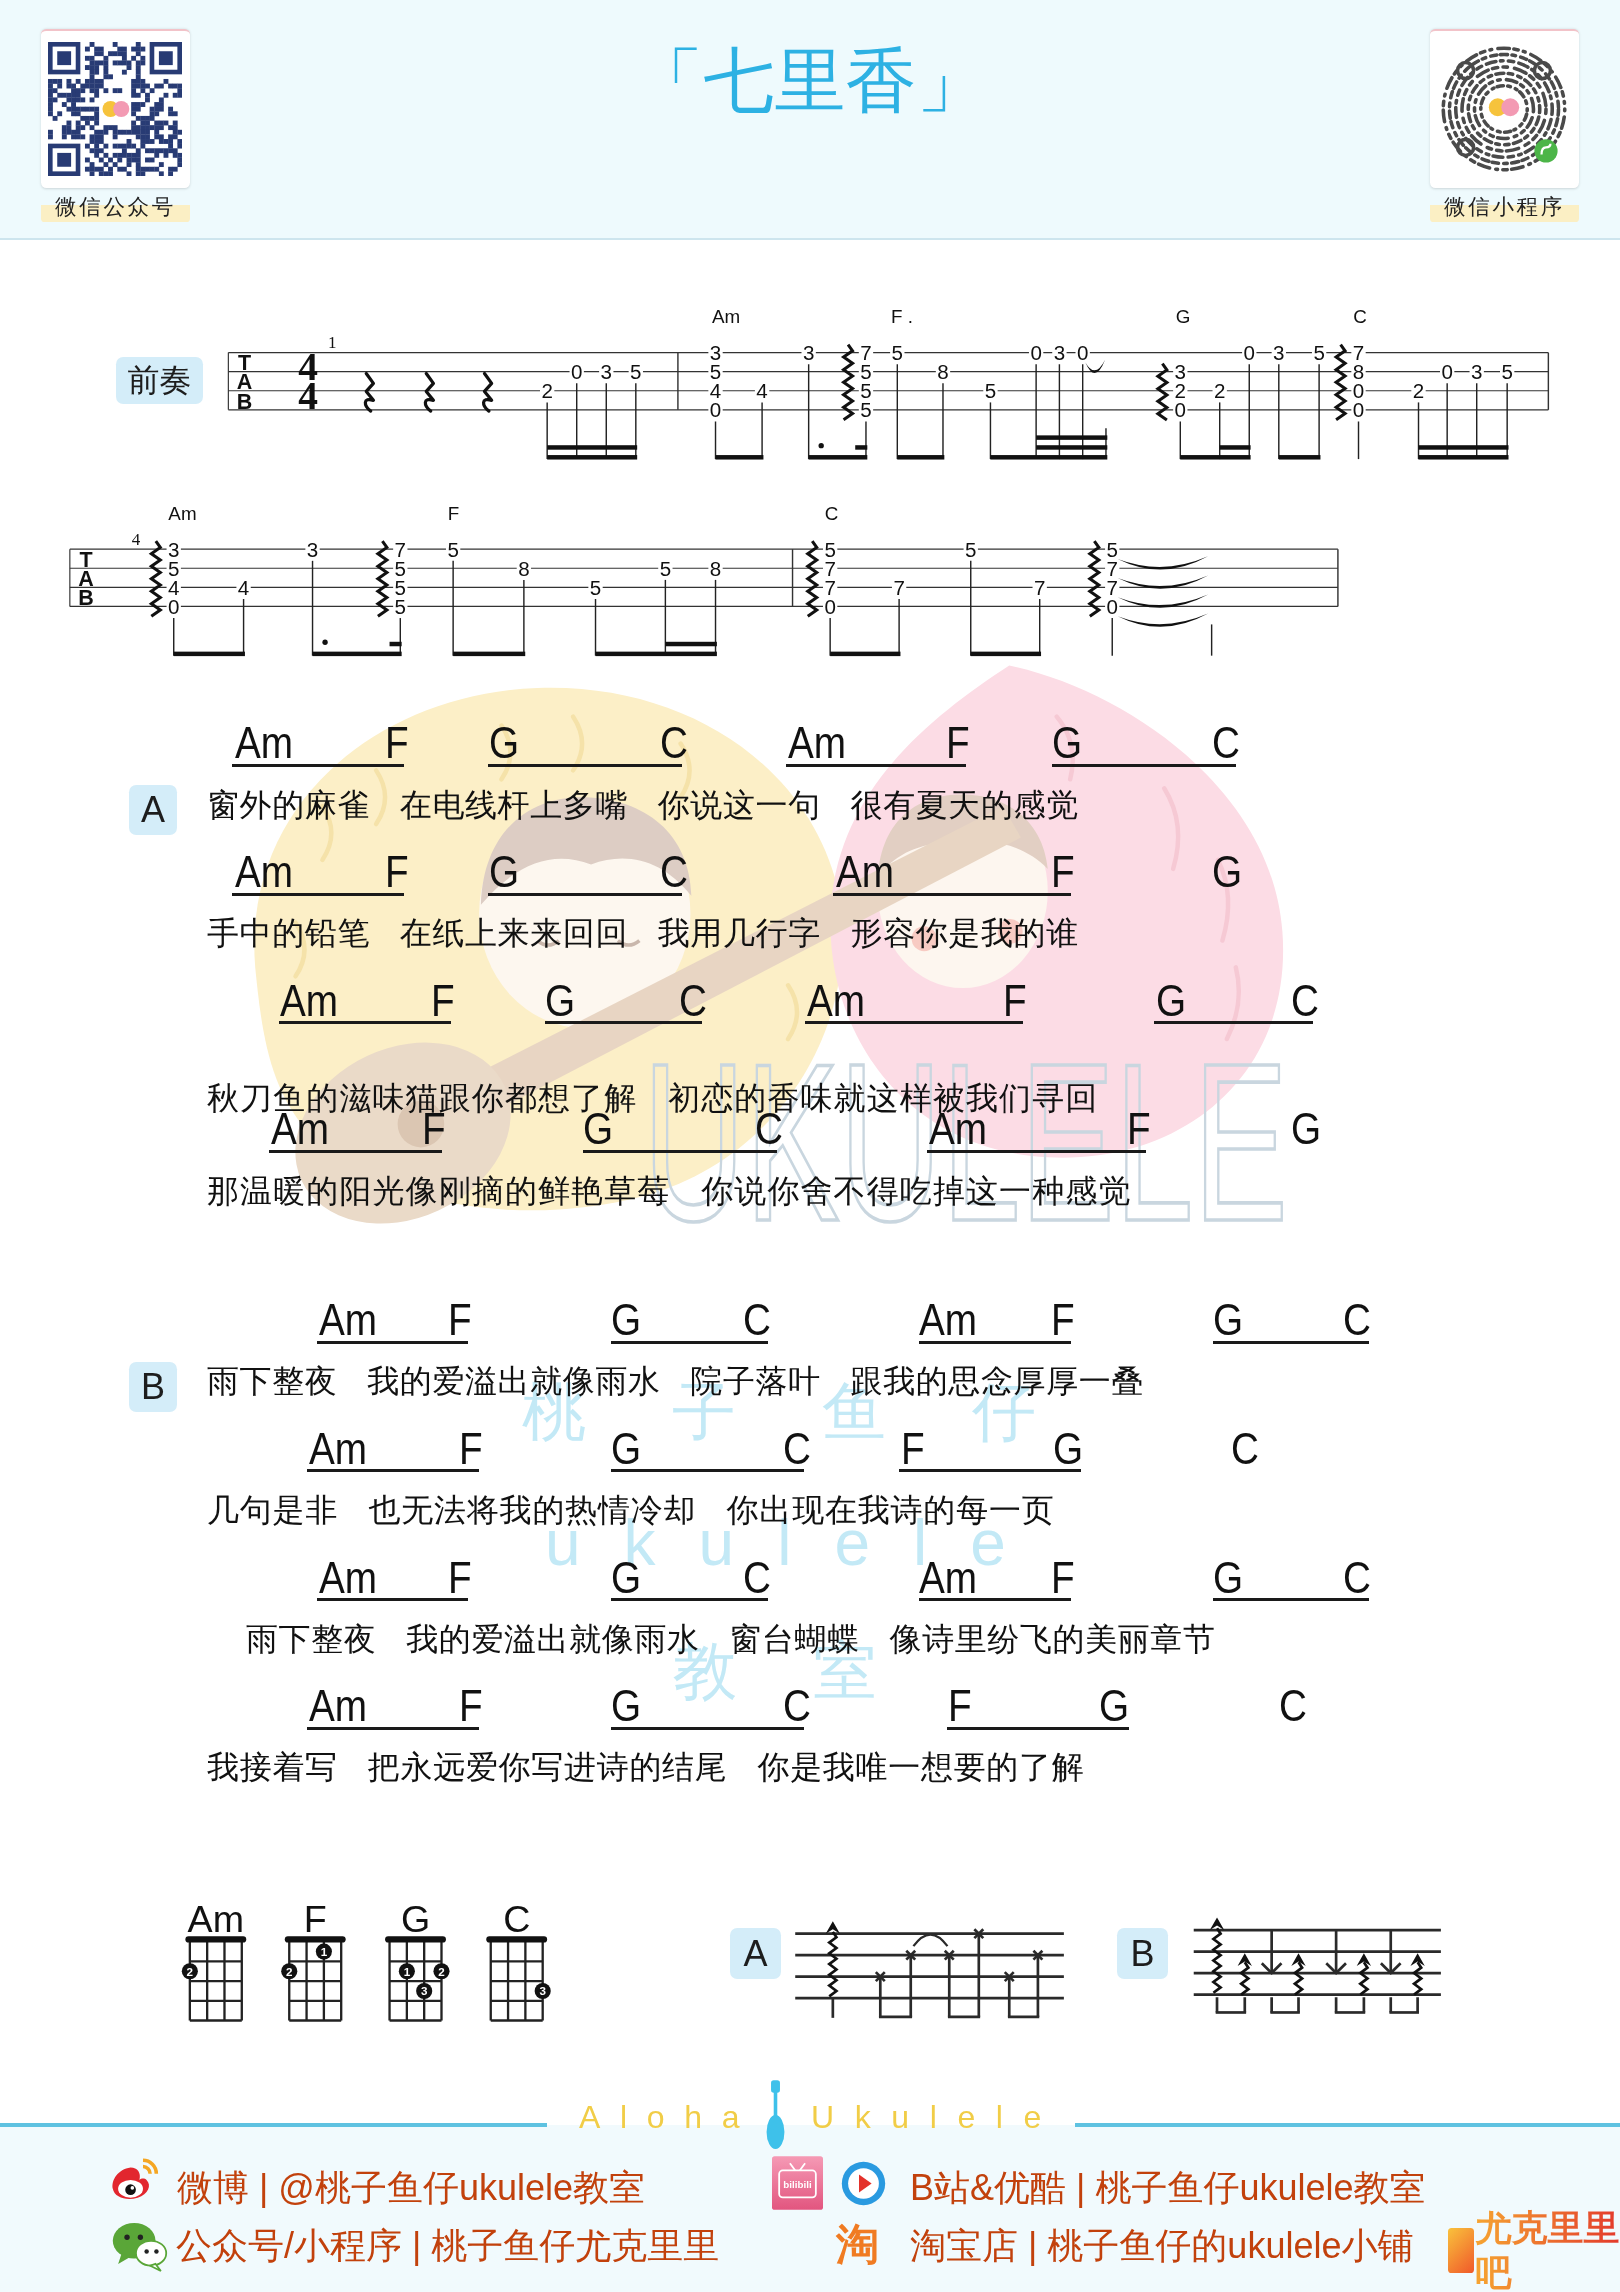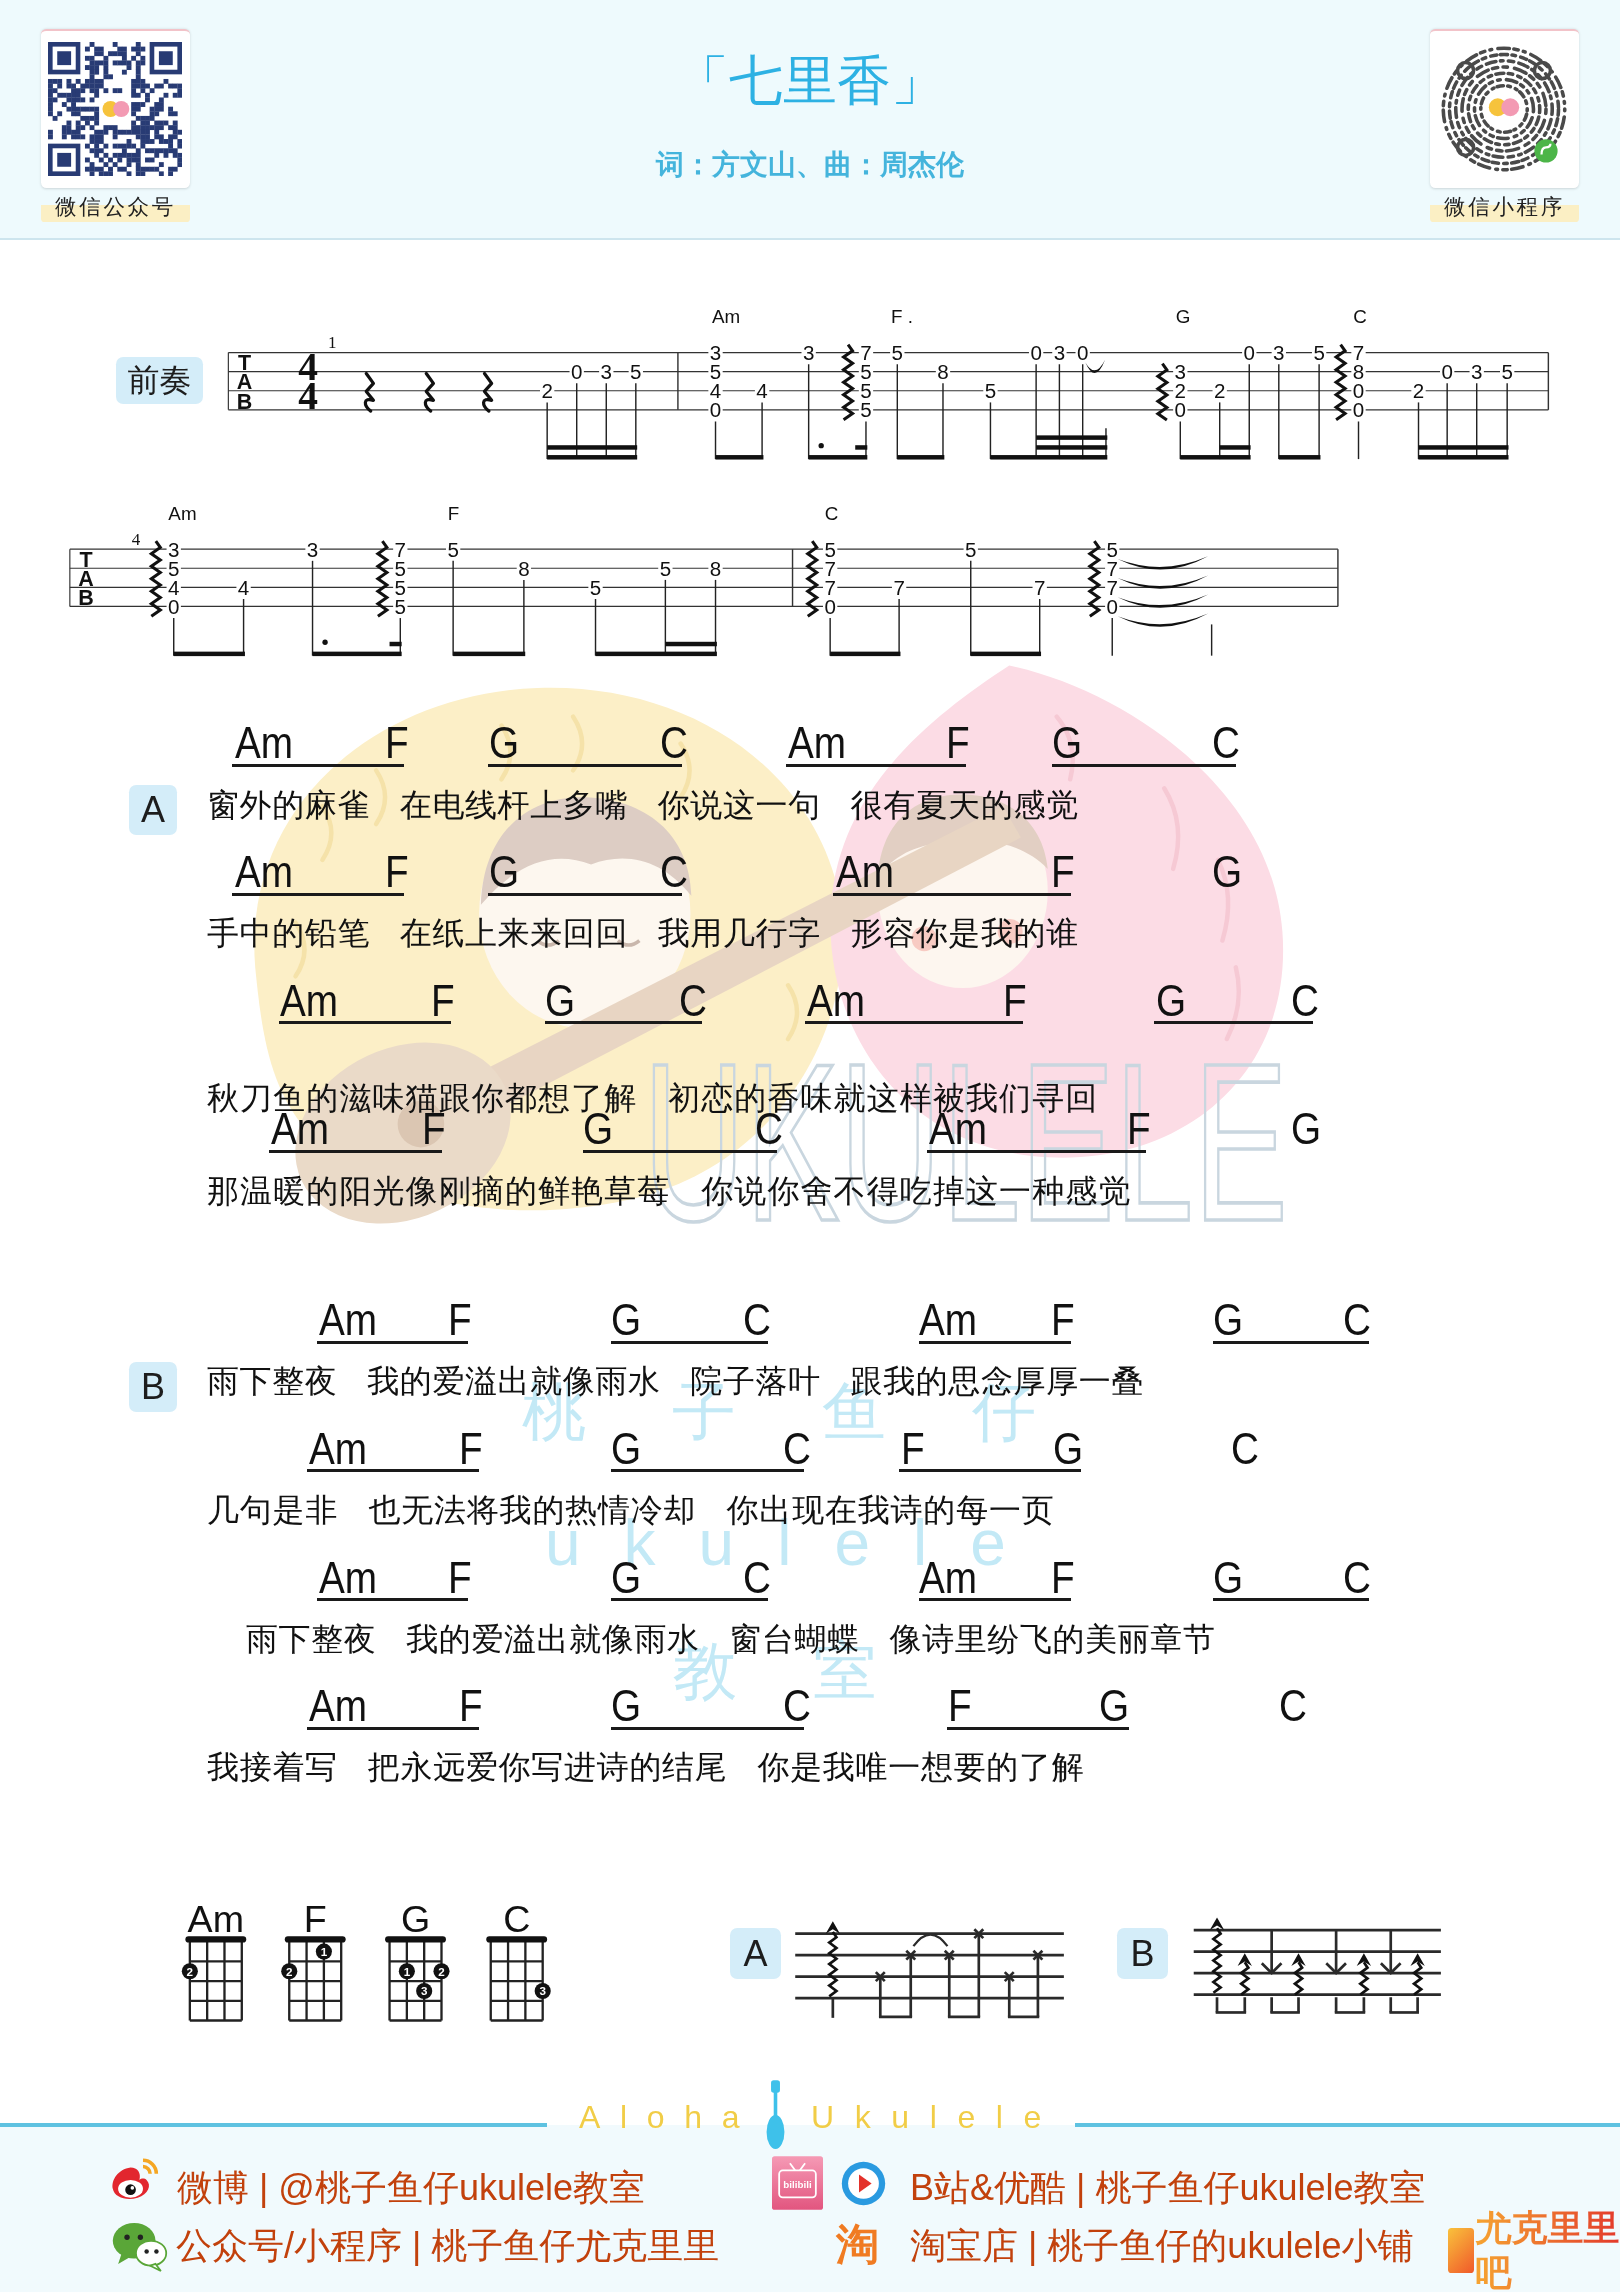--- a/index.html
+++ b/index.html
@@ -3,21 +3,21 @@
 <meta charset="utf-8">
 <style>
 *{box-sizing:border-box;margin:0;padding:0}
 html,body{width:1620px;height:2293px;background:#ffffff}
 body{position:relative;overflow:hidden;font-family:"Liberation Sans","DejaVu Sans",sans-serif;color:#111}
 .layer{position:absolute;left:0;top:0;width:1620px;height:2293px}
 #header{position:absolute;left:0;top:0;width:1620px;height:240px;background:#eefafd;border-bottom:2.7px solid #cde5ee}
 .qr-card{position:absolute;top:29px;width:149px;height:159px;background:#fff;border-radius:5.4px;border-top:2.7px solid #f2c3c9;box-shadow:0 0.9px 2.7px rgba(0,0,0,.15)}
 .qr-card svg{position:absolute;left:7.2px;top:10.7px}
 .qr-label{position:absolute;top:193px;width:149px;height:29px;line-height:29px;text-align:center;font-size:21.5px;color:#222;letter-spacing:2.7px;background:linear-gradient(to bottom,rgba(255,255,255,0) 42%,#fbefc4 42%);border-radius:3.6px}
-#title{position:absolute;left:0;top:36px;width:1620px;text-align:center;font-size:54px;line-height:90px;color:#2db1e3;font-family:"DejaVu Sans",sans-serif}
+#title{position:absolute;left:0;top:36px;width:1620px;text-align:center;font-size:71px;line-height:90px;color:#2db1e3;font-family:"DejaVu Sans",sans-serif}
 .sub{position:absolute;left:0;width:1620px;text-align:center;font-size:28px;line-height:36px;color:#44b4dc;font-weight:bold;white-space:pre}
 #credits{top:147px}
 #info{top:186px}
 .badge{position:absolute;background:#d4edf9;border-radius:7.2px;text-align:center;color:#1d1d1d}
 #intro-badge{left:116px;top:357px;width:87px;height:47px;line-height:47px;font-size:32px}
 .sec-badge{width:48px;height:50px;line-height:50px;font-size:36px}
 .strum-badge{top:1928px;width:51px;height:51px;line-height:51px;font-size:36px}
 .chord{position:absolute;font-size:44px;line-height:44px;height:44px;transform:scaleX(.88);transform-origin:0 0;white-space:nowrap;color:#111}
 .uline{position:absolute;height:2.7px;background:#1a1a1a}
 .lyric{position:absolute;left:207px;font-size:32px;line-height:41px;white-space:pre;color:#111;word-spacing:5.4px}
@@ -408,21 +408,20 @@
           <rect x="0" y="113.79310344827587" width="36.20689655172414" height="36.20689655172414" fill="#283b74"></rect>
           <rect x="5.172413793103448" y="118.96551724137932" width="25.862068965517242" height="25.862068965517242" fill="#fff"></rect>
           <rect x="10.344827586206897" y="124.13793103448276" width="15.517241379310345" height="15.517241379310345" fill="#283b74"></rect>
           <circle cx="70" cy="75" r="9" fill="#f6c33c"></circle>
           <circle cx="82" cy="75" r="9" fill="#f39ab3"></circle>
         </g>
       </svg>
   </div>
   <div class="qr-label" style="left:41px">微信公众号</div>
   <div id="title">「七里香」</div>
-  <div id="credits" class="sub">词：方文山、曲：周杰伦</div>
   <div class="qr-card" style="left:1430px">
     <svg id="qr-right" width="134" height="134" viewBox="0 0 150 150">
         <g>
           <circle cx="75" cy="75" r="26" fill="none" stroke="#4a4a4a" stroke-width="4" stroke-linecap="round" stroke-dasharray="2 4 7 5 3 6"></circle>
           <circle cx="75" cy="75" r="33" fill="none" stroke="#4a4a4a" stroke-width="4" stroke-linecap="round" stroke-dasharray="3 7 12 5 4 6"></circle>
           <circle cx="75" cy="75" r="40" fill="none" stroke="#4a4a4a" stroke-width="4" stroke-linecap="round" stroke-dasharray="4 5 9 5 5 6"></circle>
           <circle cx="75" cy="75" r="47" fill="none" stroke="#4a4a4a" stroke-width="4" stroke-linecap="round" stroke-dasharray="5 8 14 5 6 6"></circle>
           <circle cx="75" cy="75" r="54" fill="none" stroke="#4a4a4a" stroke-width="4" stroke-linecap="round" stroke-dasharray="6 6 11 5 3 6"></circle>
           <circle cx="75" cy="75" r="61" fill="none" stroke="#4a4a4a" stroke-width="4" stroke-linecap="round" stroke-dasharray="7 4 8 5 4 6"></circle>
           <circle cx="75" cy="75" r="68" fill="none" stroke="#4a4a4a" stroke-width="4" stroke-linecap="round" stroke-dasharray="2 7 13 5 5 6"></circle>

